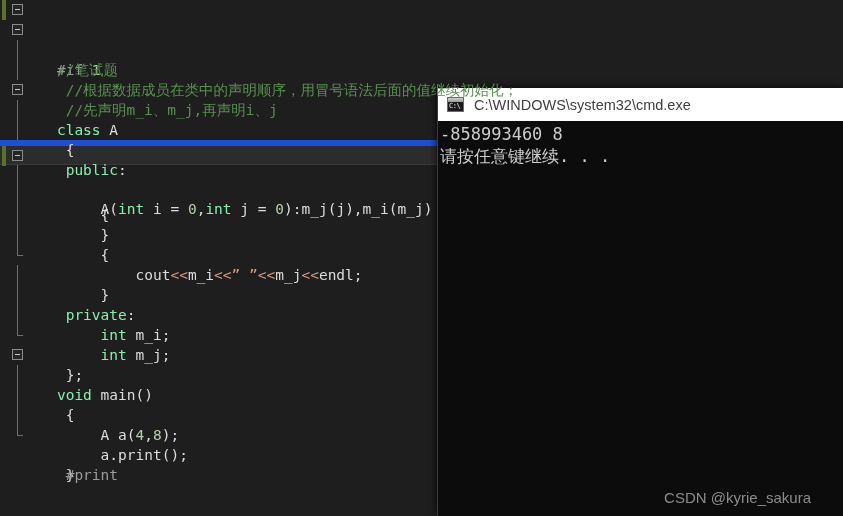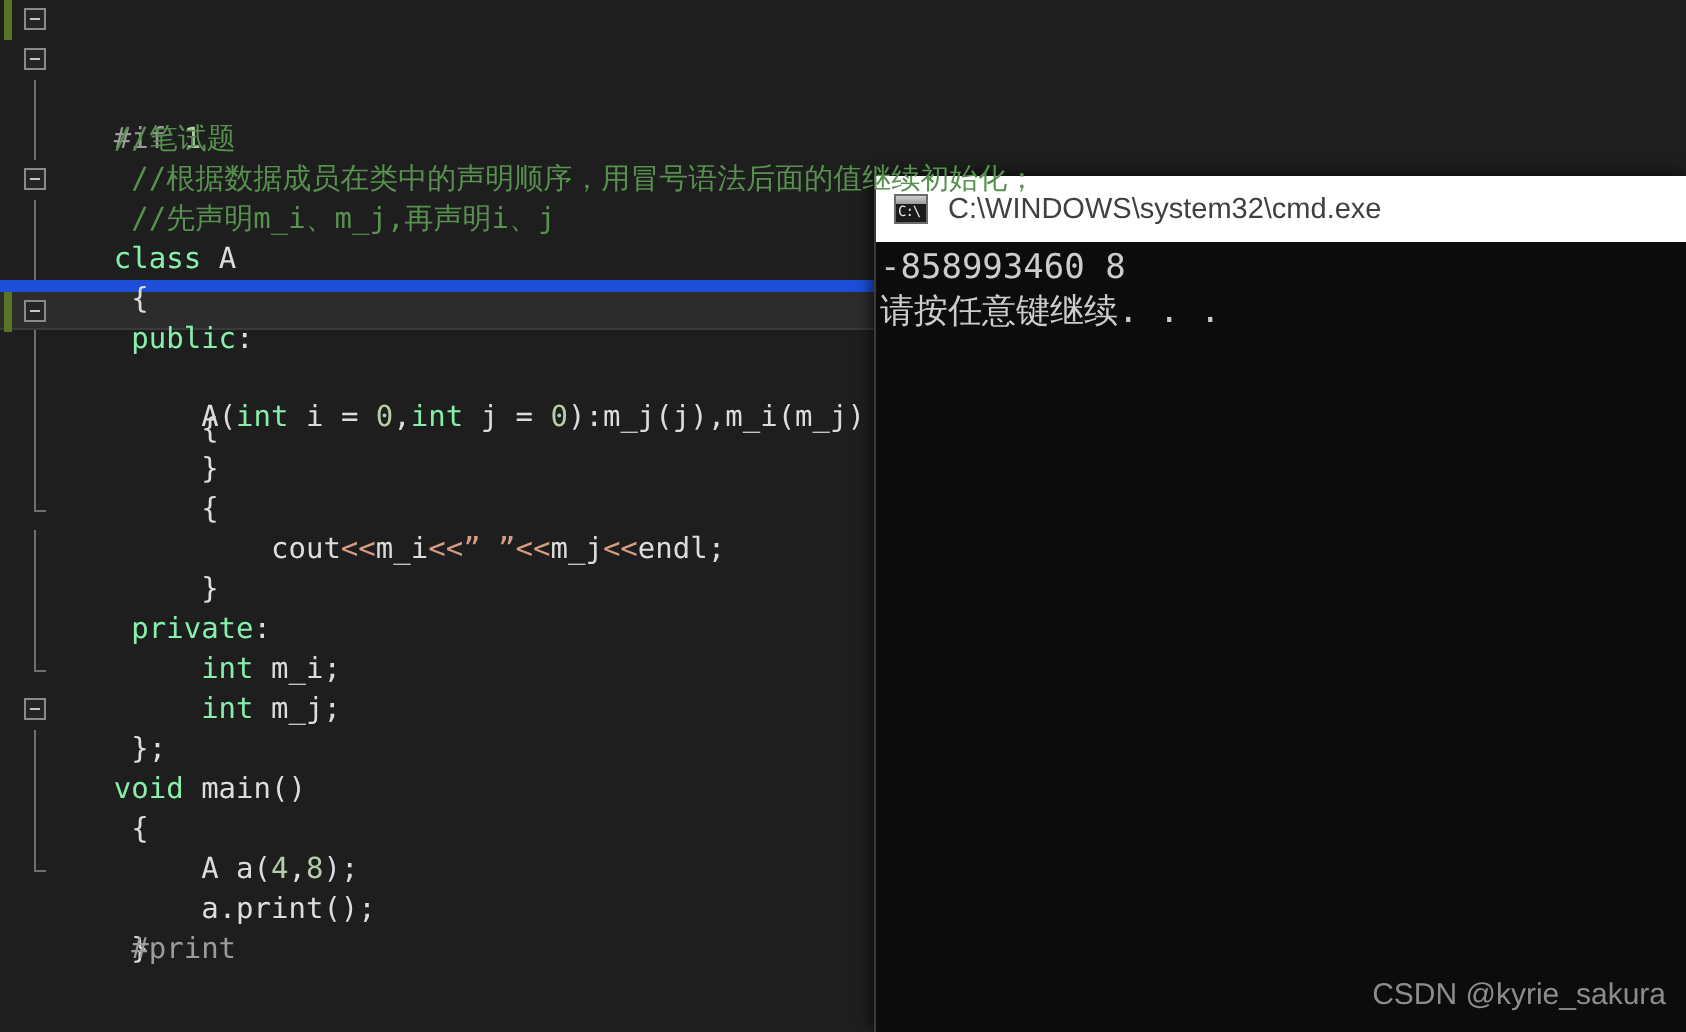--- a/index.html
+++ b/index.html
@@ -152,21 +152,21 @@
     font-family: "DejaVu Sans Mono", monospace;
     font-size: 17px;
     line-height: 22px;
     color: #cccccc;
     white-space: pre;
   }
 
   
   #watermark {
     position: absolute;
-    right: 10px;
+    right: 32px;
     bottom: 10px;
     font-family: "Liberation Sans", sans-serif;
     font-size: 15px;
     color: #8c8c8c;
     z-index: 20;
     white-space: nowrap;
   }
 </style>
 </head>
 <body>

